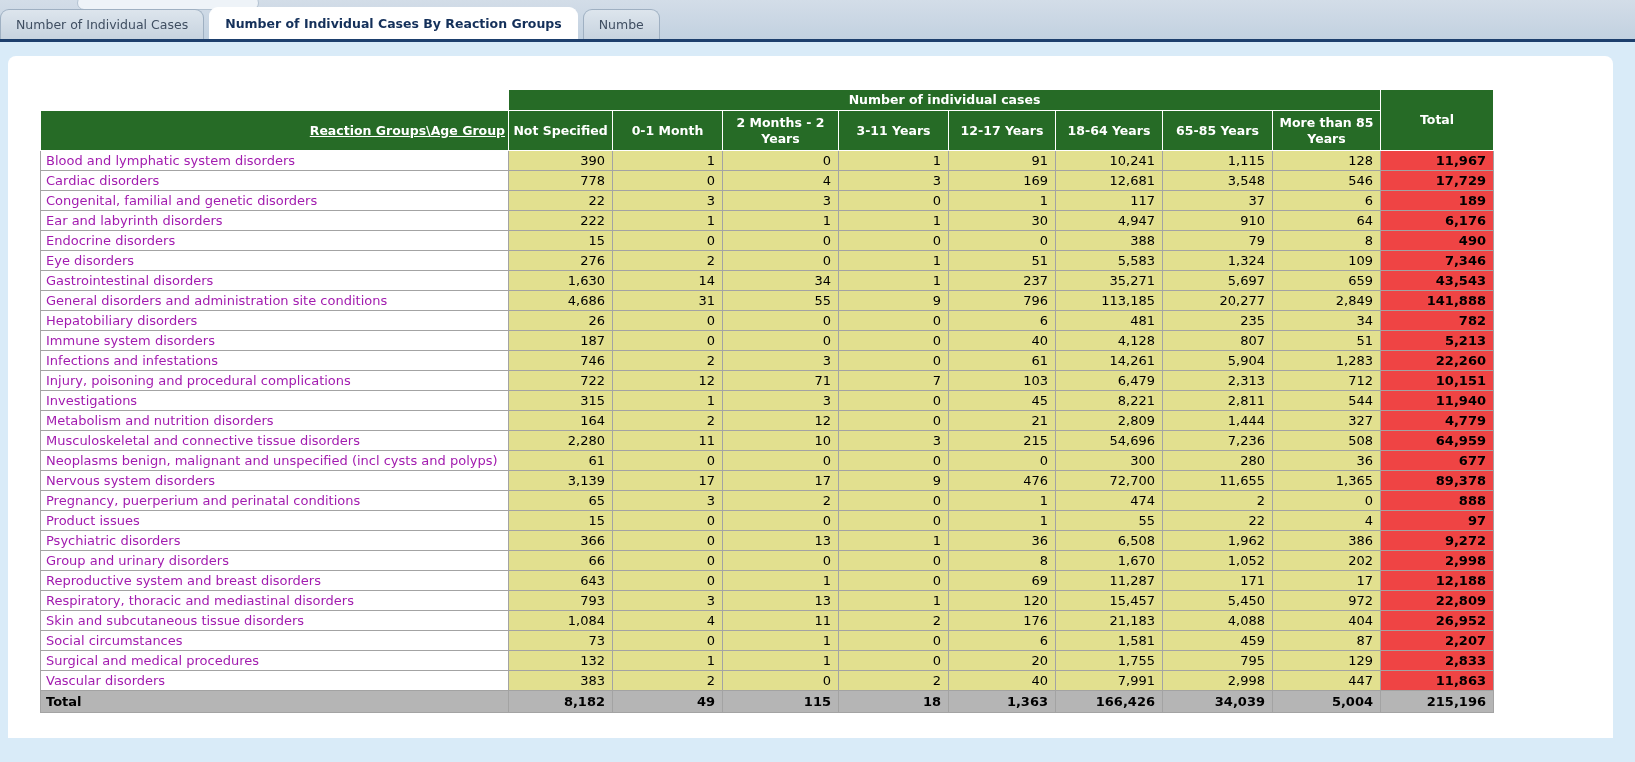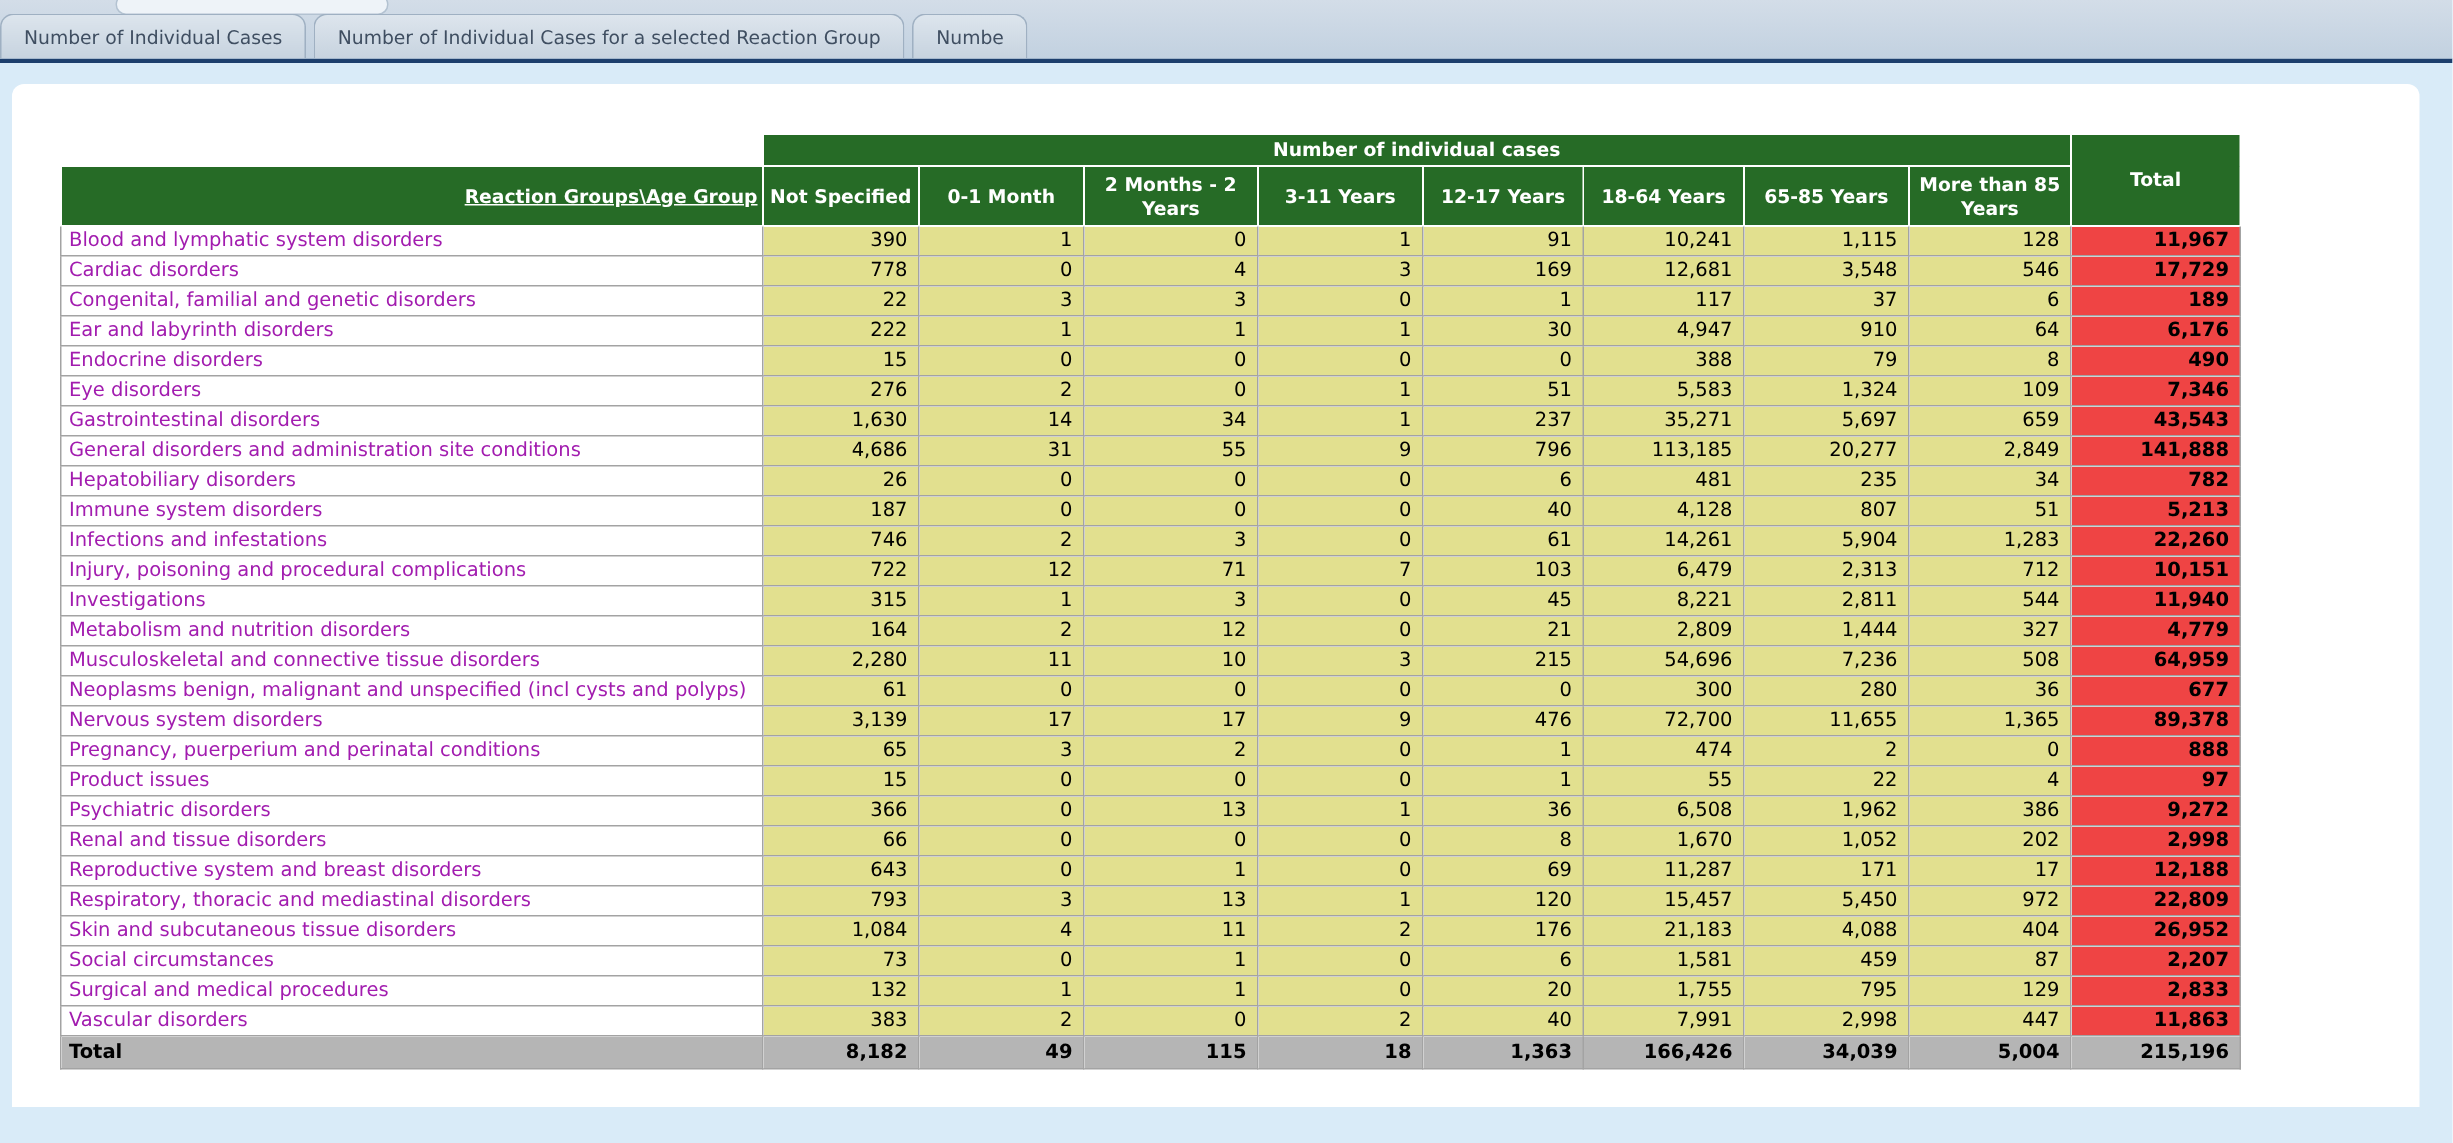--- a/index.html
+++ b/index.html
@@ -67,21 +67,21 @@
   tr.total-row td { background:#b5b5b5; font-weight:bold; height:22px; }
   tr.total-row td.lbl { color:#000000; cursor:default; }
 </style>
 </head>
 <body>
 
 <div class="tabbar">
   <div class="tabbar-partial"></div>
   <div class="tabs" id="tabs">
       <div class="tab">Number of Individual Cases</div>
-      <div class="tab">Number of Individual Cases for a selected Reaction Group</div>
+      <div class="tab active">Number of Individual Cases By Reaction Groups</div>
       <div class="tab">Numbe</div>
     </div>
 </div>
 <div class="tab-underline"></div>
 
 <div class="page">
   <div class="panel">
     <table class="pivot">
       <colgroup id="colgroup">
           <col style="width: 468px;">
@@ -348,21 +348,21 @@
             <td class="num">0</td>
             <td class="num">13</td>
             <td class="num">1</td>
             <td class="num">36</td>
             <td class="num">6,508</td>
             <td class="num">1,962</td>
             <td class="num">386</td>
             <td class="num total-col">9,272</td>
           </tr>
           <tr>
-            <td class="lbl">Renal and tissue disorders</td>
+            <td class="lbl">Group and urinary disorders</td>
             <td class="num">66</td>
             <td class="num">0</td>
             <td class="num">0</td>
             <td class="num">0</td>
             <td class="num">8</td>
             <td class="num">1,670</td>
             <td class="num">1,052</td>
             <td class="num">202</td>
             <td class="num total-col">2,998</td>
           </tr>

